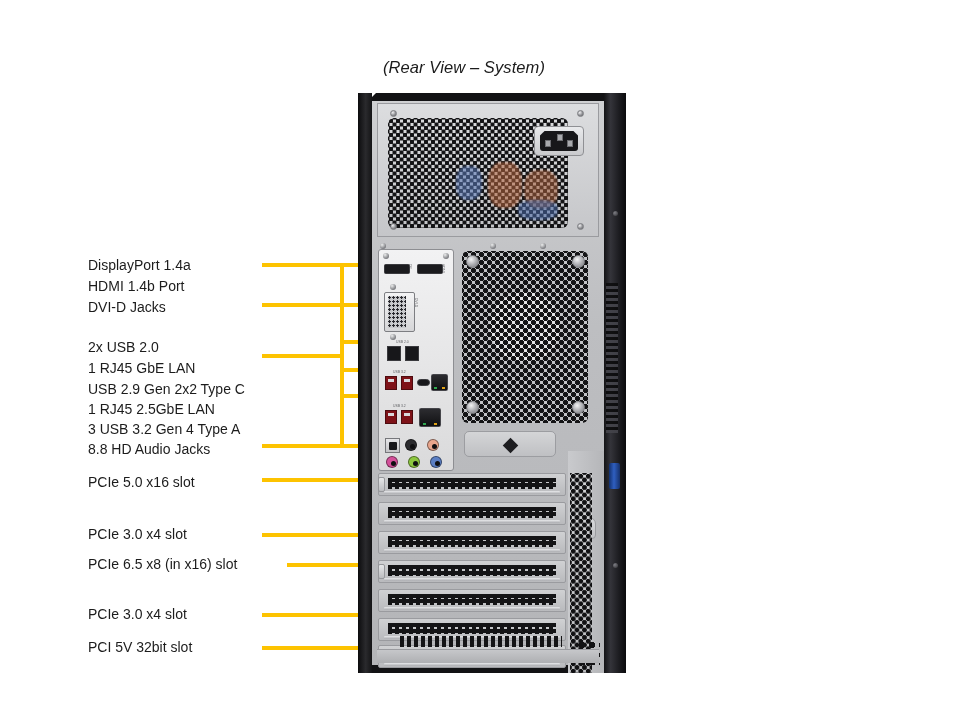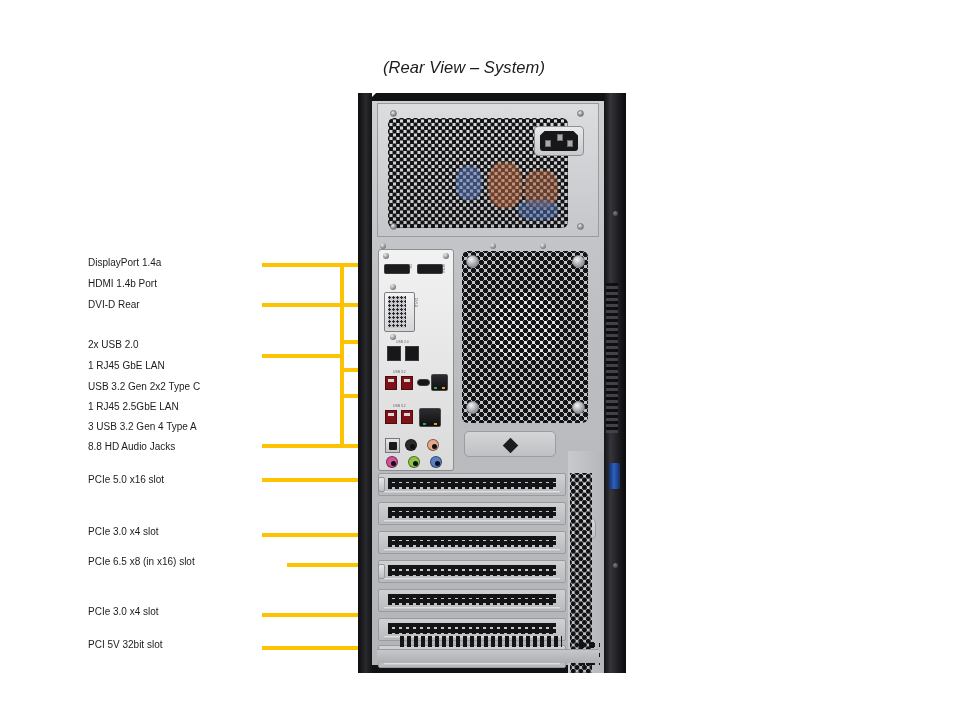--- a/index.html
+++ b/index.html
@@ -23,21 +23,21 @@
     font-size: 16.5px;
     font-style: italic;
     color: #1b1b1b;
     letter-spacing: .1px;
   }
   .title-inner { display: inline-block; transform: translateX(24px); }
 
   
   .label {
     position: absolute;
-    font-size: 10px;
+    font-size: 14px;
     color: #1c1c1c;
     white-space: nowrap;
     line-height: 1;
   }
 
   
   .lead { position: absolute; background: #fdc300; }
   .lead.h { height: 4px; }
   .lead.v { width: 4px; }
 
@@ -280,24 +280,24 @@
 <body>
 
 <div id="stage">
 
   <div class="title">
     <span class="title-inner">(Rear View – System)</span>
   </div>
 
   <div class="label" style="left:88px; top:258px;">DisplayPort 1.4a</div>
   <div class="label" style="left:88px; top:279px;">HDMI 1.4b Port</div>
-  <div class="label" style="left:88px; top:300px;">DVI-D Rear</div>
+  <div class="label" style="left:88px; top:300px;">DVI-D Jacks</div>
   <div class="label" style="left:88px; top:340px;">2x USB 2.0</div>
   <div class="label" style="left:88px; top:361px;">1 RJ45 GbE LAN</div>
-  <div class="label" style="left:88px; top:382px;">USB 3.2 Gen 2x2 Type  C</div>
+  <div class="label" style="left:88px; top:382px;">USB 2.9 Gen 2x2 Type  C</div>
   <div class="label" style="left:88px; top:402px;">1 RJ45 2.5GbE LAN</div>
   <div class="label" style="left:88px; top:422px;">3 USB 3.2 Gen 4 Type A</div>
   <div class="label" style="left:88px; top:442px;">8.8 HD Audio Jacks</div>
 
   <div class="label" style="left:88px; top:475px;">PCIe 5.0 x16 slot</div>
   <div class="label" style="left:88px; top:527px;">PCIe 3.0 x4 slot</div>
   <div class="label" style="left:88px; top:557px;">PCIe 6.5 x8 (in x16) slot</div>
   <div class="label" style="left:88px; top:607px;">PCIe 3.0 x4 slot</div>
   <div class="label" style="left:88px; top:640px;">PCI 5V 32bit slot</div>
 

